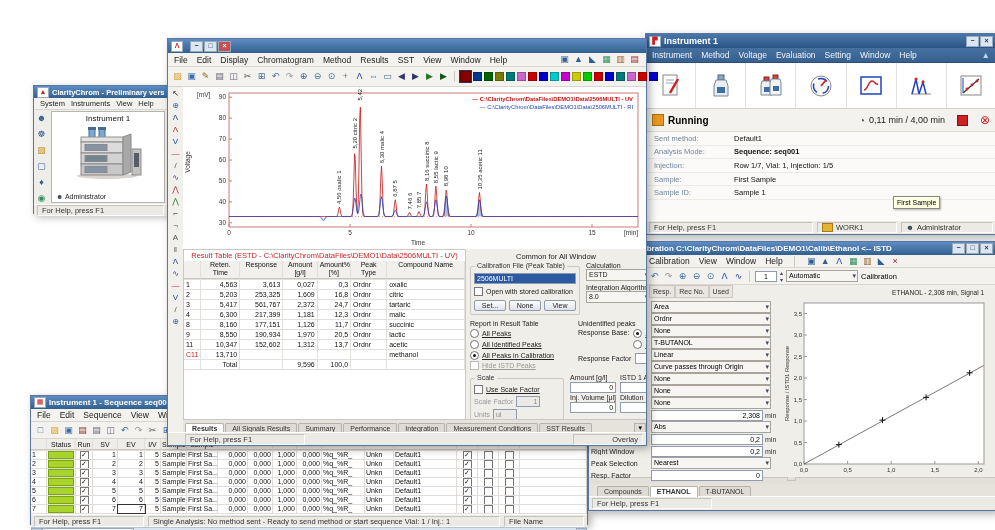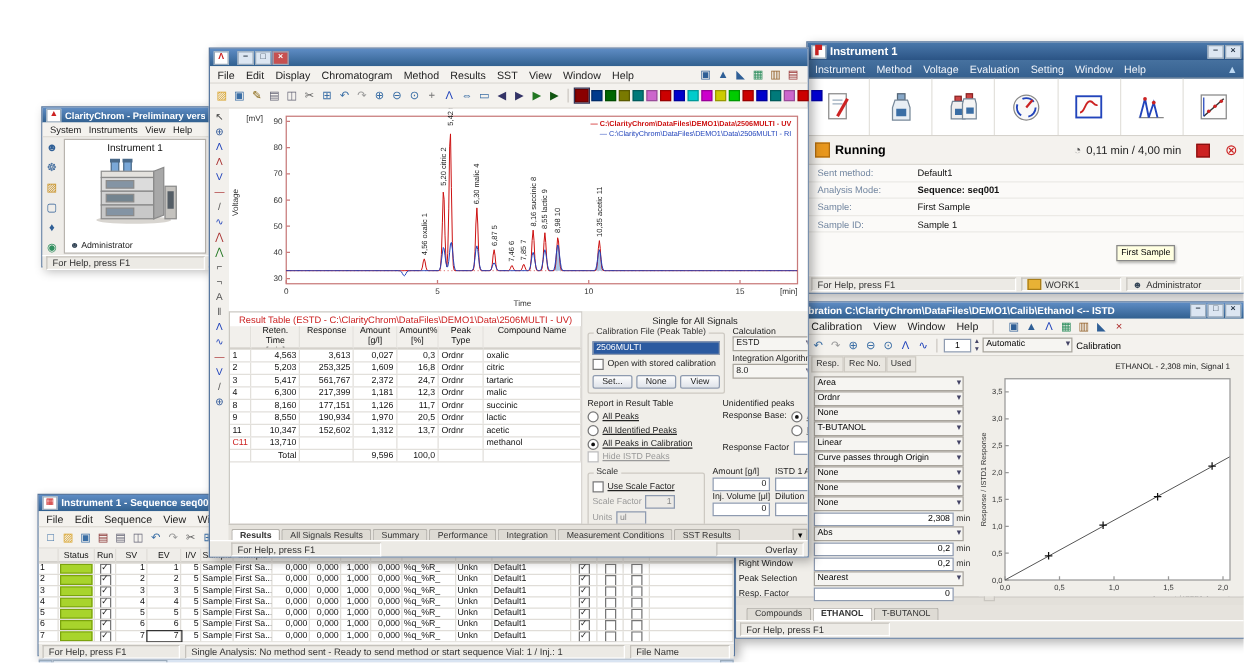--- a/index.html
+++ b/index.html
@@ -443,20 +443,24 @@
     <div id="instr-info" style="flex:1;background:#fbfaf8;">
         <div class="info-row">
           <span class="il">Sent method:</span>
           <span class="iv">Default1</span>
         </div>
         <div class="info-row">
           <span class="il">Analysis Mode:</span>
           <span class="iv" style="font-weight: bold;">Sequence: seq001</span>
         </div>
         <div class="info-row">
+          <span class="il">Injection:</span>
+          <span class="iv">Row 1/7, Vial: 1, Injection: 1/5</span>
+        </div>
+        <div class="info-row">
           <span class="il">Sample:</span>
           <span class="iv">First Sample</span>
         </div>
         <div class="info-row">
           <span class="il">Sample ID:</span>
           <span class="iv">Sample 1</span>
         </div>
       </div>
     <div class="statusbar" style="height:13px;">
       <span class="pane" style="flex:1;">For Help, press F1</span>
@@ -930,21 +934,21 @@
                 <div style="width: 38px; text-align: right;">Total</div>
                 <div style="width: 43px; text-align: right;"></div>
                 <div style="width: 33px; text-align: right;">9,596</div>
                 <div style="width: 32px; text-align: right;">100,0</div>
                 <div style="width: 35px; text-align: left;"></div>
                 <div style="width: 82px; text-align: left;"></div>
               </div>
             </div>
         </div>
         <div id="common-panel">
-          <div class="cp-title">Single for All Signals</div>
+          <div class="cp-title">Common for All Window</div>
           <div class="cp-cols">
             <div class="grp" style="width:102px;flex:none;">
               <span class="glabel">Calibration File (Peak Table)</span>
               <div class="field" style="text-align:left;background:#2b5aa0;color:#fff;">2506MULTI</div>
               <div style="display:flex;gap:3px;align-items:center;margin-top:3px;">
                 <span class="cb"></span>
                 <span class="lbl">Open with stored calibration</span>
               </div>
               <div style="display:flex;gap:3px;margin-top:4px;">
                 <span class="tinybtn" style="flex:1;">Set...</span>

